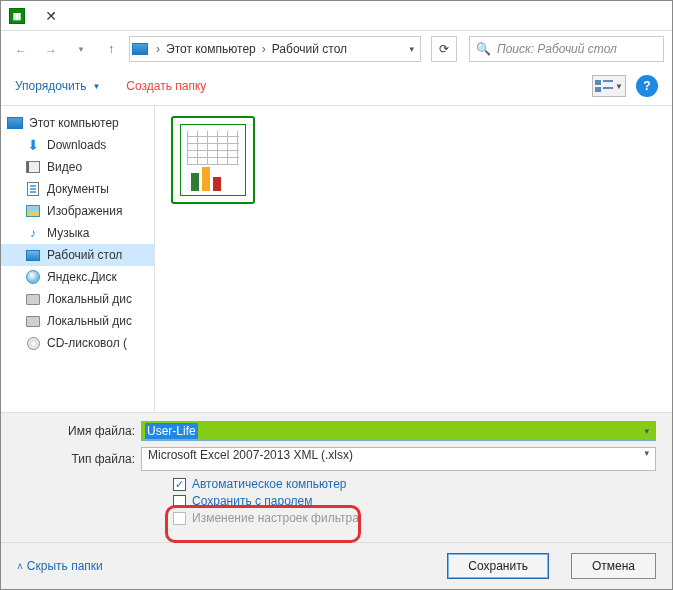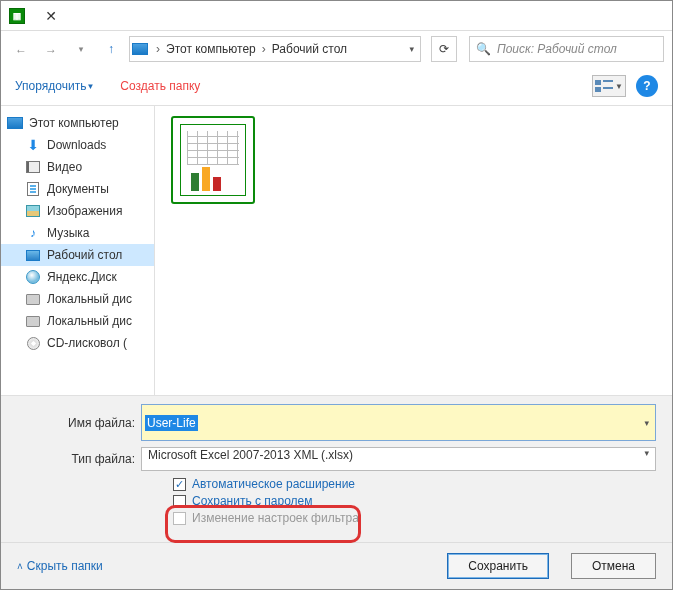--- a/index.html
+++ b/index.html
@@ -14,21 +14,21 @@
 .nav-btn.enabled{color:#1a6fc7;cursor:pointer}
 .path-bar{flex:1;height:26px;border:1px solid #ccc;background:#fff;display:flex;align-items:center;padding:0 2px}
 .path-icon{width:16px;height:12px;background:linear-gradient(#4aa0e0,#1a7ac7);margin-right:6px;border:1px solid #1a7ac7}
 .path-seg{padding:0 4px;color:#333;cursor:pointer}
 .path-sep{padding:0 2px;color:#666}
 .path-end{flex:1}
 .refresh-btn{width:26px;height:26px;border:1px solid #ccc;display:flex;align-items:center;justify-content:center;margin-left:4px;color:#444}
 .search-box{width:195px;height:26px;border:1px solid #ccc;margin-left:6px;display:flex;align-items:center;padding:0 6px;color:#888;font-style:italic}
 .search-box .sicon{margin-right:6px;color:#888;font-style:normal}
 .toolbar{height:38px;display:flex;align-items:center;padding:0 14px;color:#1e6bb8}
-.toolbar .org{margin-right:0}
+.toolbar .org{margin-right:6px}
 .toolbar .dd{font-size:8px;margin-right:26px;color:#1e6bb8}
 .toolbar .newf{color:#ef4444}
 .toolbar-spacer{flex:1}
 .view-btn{width:34px;height:22px;border:1px solid #bbb;display:flex;align-items:center;justify-content:center;margin-right:10px;background:#f2f2f2}
 .view-btn svg{display:block}
 .help-btn{width:22px;height:22px;border-radius:50%;background:#1e88e5;color:#fff;display:flex;align-items:center;justify-content:center;font-weight:bold}
 .body{flex:1;display:flex;border-top:1px solid #e0e0e0;border-bottom:1px solid #e0e0e0;min-height:0}
 .sidebar{width:154px;border-right:1px solid #e0e0e0;overflow:hidden;padding-top:6px}
 .sb-item{display:flex;align-items:center;height:22px;padding:0 6px 0 24px;color:#333;white-space:nowrap;overflow:hidden;text-overflow:ellipsis}
 .sb-root{padding-left:6px}
@@ -51,21 +51,21 @@
 .file-thumb-inner{width:66px;height:72px;border:1px solid #0a8a0a;background:#fff;position:relative;overflow:hidden}
 .grid-lines{position:absolute;top:6px;left:6px;right:6px;height:34px;background:repeating-linear-gradient(0deg,#bbb 0 1px,transparent 1px 7px),repeating-linear-gradient(90deg,#bbb 0 1px,transparent 1px 10px)}
 .chart{position:absolute;bottom:4px;left:10px;display:flex;align-items:flex-end;gap:3px}
 .chart .bar{width:8px}
 .b1{height:18px;background:#2e7d32}
 .b2{height:24px;background:#f9a825}
 .b3{height:14px;background:#c62828}
 .bottom{padding:8px 16px 14px 32px;background:#f1f1f1}
 .row{display:flex;align-items:center;margin-bottom:6px}
 .row-label{width:108px;text-align:right;padding-right:6px;color:#333}
-.filename-wrap{flex:1;height:37px;border:1px solid #7aa7d8;background:#fef9c3;display:flex;align-items:center;position:relative}
+.filename-wrap{flex:1;height:20px;border:1px solid #7aa7d8;background:#84cc16;display:flex;align-items:center;position:relative}
 .filename-sel{background:#1e88e5;color:#fff;padding:1px 2px;margin-left:3px}
 .dd-arrow{position:absolute;right:6px;color:#555;font-size:9px}
 .type-wrap{flex:1;height:24px;border:1px solid #bbb;background:#fff;display:flex;padding:0 6px;position:relative;color:#333}
 .checks{margin-left:140px;margin-top:6px;position:relative}
 .chk-row{display:flex;align-items:flex-start;margin-bottom:2px;max-width:200px}
 .chk{width:13px;height:13px;border:1px solid #555;background:#fff;margin-right:6px;margin-top:1px;display:flex;align-items:center;justify-content:center;flex-shrink:0}
 .chk.checked::after{content:"✓";color:#1e6bb8;font-size:11px;line-height:1}
 .chk-label{color:#1e6bb8;font-size:12px;line-height:15px}
 .chk-label.dis{color:#999}
 .chk.dis{border-color:#bbb}
@@ -217,21 +217,21 @@
     <div class="row">
       <div class="row-label">Тип файла:</div>
       <div class="type-wrap">
         <span>Microsoft Excel 2007-2013 XML (.xlsx)</span>
         <span class="dd-arrow">▾</span>
       </div>
     </div>
     <div class="checks">
       <div class="chk-row">
         <div class="chk checked"></div>
-        <div class="chk-label">Автоматическое расширение</div>
+        <div class="chk-label">Автоматическое компьютер</div>
       </div>
       <div class="chk-row">
         <div class="chk"></div>
         <div class="chk-label">Сохранить с паролем</div>
       </div>
       <div class="chk-row">
         <div class="chk dis"></div>
         <div class="chk-label dis">Изменение настроек фильтра</div>
       </div>
       <div class="highlight-box"></div>

